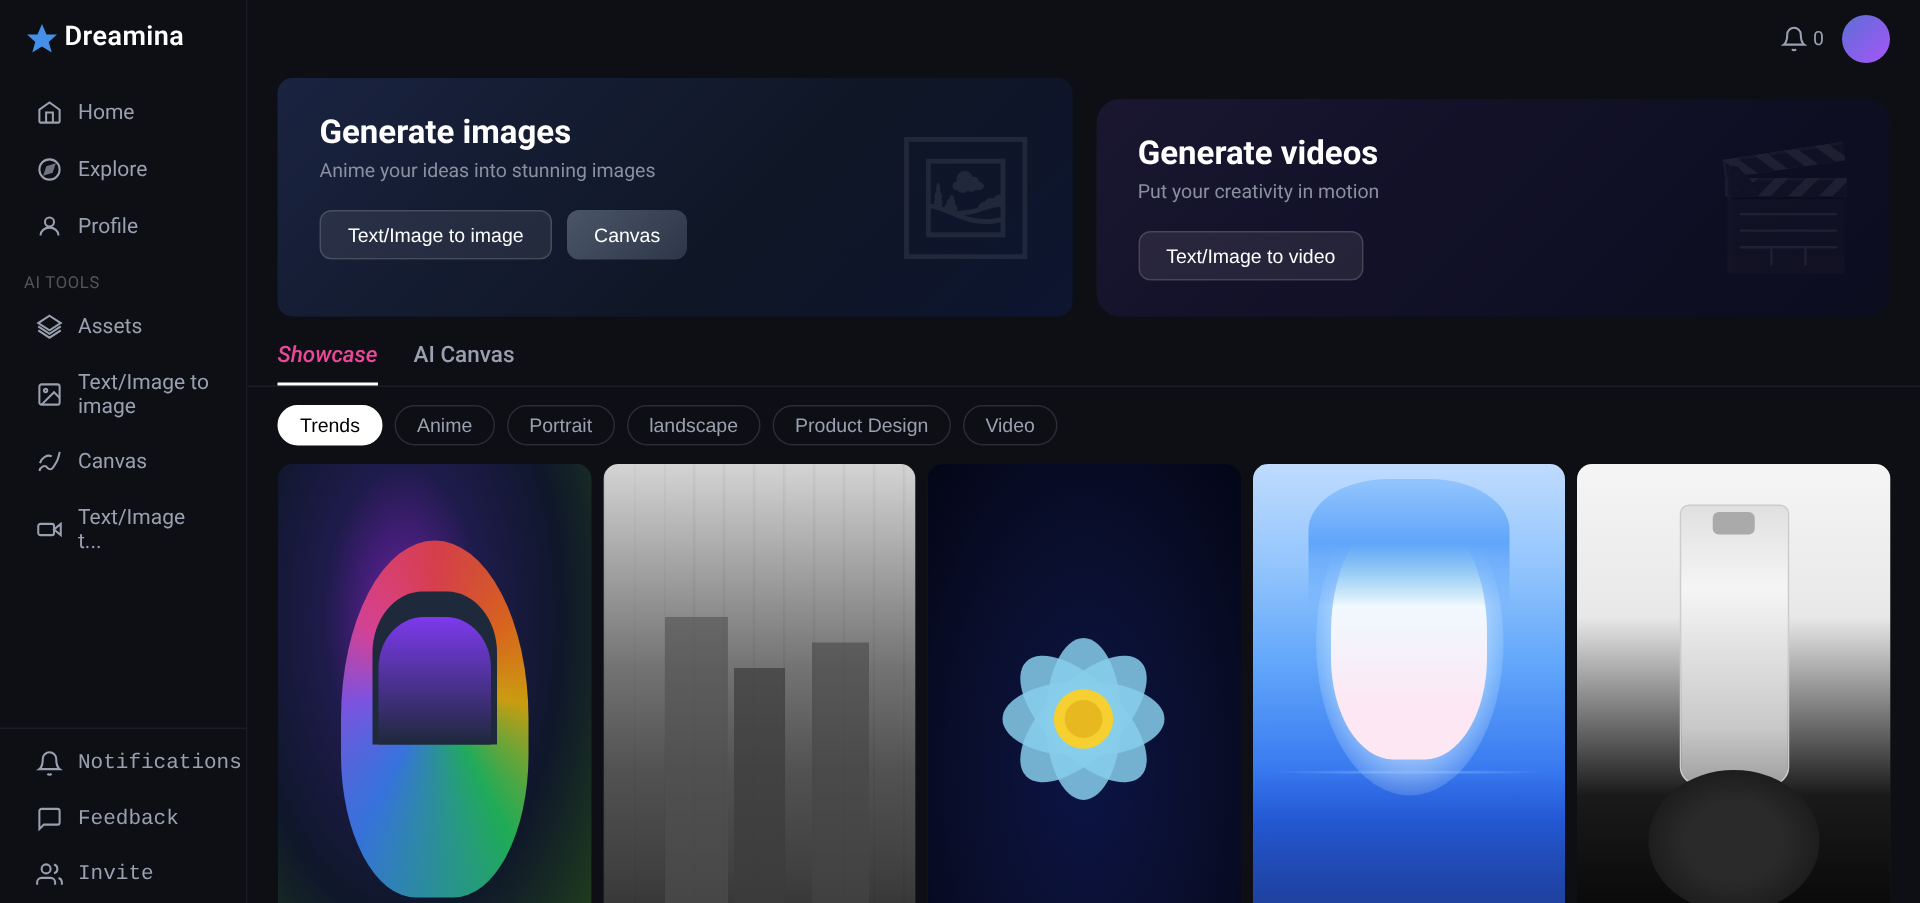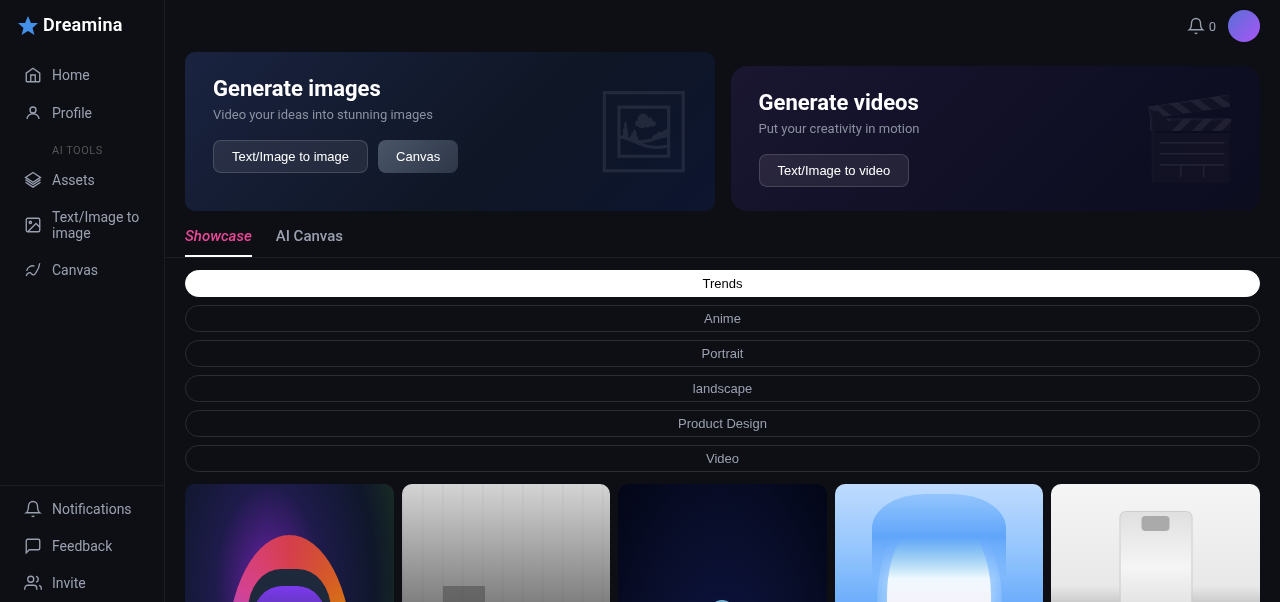--- a/index.html
+++ b/index.html
@@ -61,25 +61,25 @@
       width: 18px;
       height: 18px;
       flex-shrink: 0;
     }
     .sidebar-section-label {
       font-size: 11px;
       color: #555;
       padding: 12px 16px 4px;
       text-transform: uppercase;
       letter-spacing: 0.5px;
-      margin-left: 36px;
     }
     .sidebar-bottom {
       border-top: 1px solid #1a1d24;
       padding-top: 4px;
+      font-family: Liberation Mono, monospace;
     }
     
     .main {
       flex: 1;
       display: flex;
       flex-direction: column;
       overflow: hidden;
       background: #0d0f14;
     }
     
@@ -189,21 +189,20 @@
     .tab-item.active {
       color: #ec4899;
       border-bottom: 2px solid #fff;
       font-style: italic;
     }
     
     .filter-row {
       display: flex;
       gap: 8px;
       padding: 0 20px 12px;
-      flex-direction: column;
     }
     .filter-pill {
       padding: 5px 14px;
       border-radius: 20px;
       font-size: 13px;
       cursor: pointer;
       border: 1px solid #2a2d38;
       color: #9aa0b0;
       background: transparent;
     }
@@ -248,20 +247,27 @@
   <nav class="sidebar-nav">
     <div class="sidebar-item">
       <svg viewBox="0 0 24 24" fill="none" stroke="currentColor" stroke-width="1.8">
         <path d="M3 9.5L12 3l9 6.5V20a1 1 0 01-1 1H4a1 1 0 01-1-1V9.5z"></path>
         <path d="M9 21V12h6v9"></path>
       </svg>
       <span>Home</span>
     </div>
     <div class="sidebar-item">
       <svg viewBox="0 0 24 24" fill="none" stroke="currentColor" stroke-width="1.8">
+        <circle cx="12" cy="12" r="9"></circle>
+        <polygon points="16.24,7.76 14.12,14.12 7.76,16.24 9.88,9.88" fill="currentColor" opacity="0.7"></polygon>
+      </svg>
+      <span>Explore</span>
+    </div>
+    <div class="sidebar-item">
+      <svg viewBox="0 0 24 24" fill="none" stroke="currentColor" stroke-width="1.8">
         <circle cx="12" cy="8" r="4"></circle>
         <path d="M4 20c0-4 3.6-7 8-7s8 3 8 7"></path>
       </svg>
       <span>Profile</span>
     </div>
 
     <div class="sidebar-section-label">AI tools</div>
 
     <div class="sidebar-item">
       <svg viewBox="0 0 24 24" fill="none" stroke="currentColor" stroke-width="1.8">
@@ -278,20 +284,27 @@
         <polyline points="21,15 16,10 5,21"></polyline>
       </svg>
       <span>Text/Image to image</span>
     </div>
     <div class="sidebar-item">
       <svg viewBox="0 0 24 24" fill="none" stroke="currentColor" stroke-width="1.8">
         <path d="M3 20c1-4 5-6 7-3 1.5 2 4 2 5 0C17 14 20 11 21 3"></path>
         <path d="M3.5 13C5 8 10 5 14 7"></path>
       </svg>
       <span>Canvas</span>
+    </div>
+    <div class="sidebar-item">
+      <svg viewBox="0 0 24 24" fill="none" stroke="currentColor" stroke-width="1.8">
+        <rect x="2" y="7" width="14" height="10" rx="2"></rect>
+        <polygon points="22,7 16,12 22,17"></polygon>
+      </svg>
+      <span>Text/Image t...</span>
     </div>
 
     <div style="flex:1"></div>
 
     <div class="sidebar-bottom">
       <div class="sidebar-item">
         <svg viewBox="0 0 24 24" fill="none" stroke="currentColor" stroke-width="1.8">
           <path d="M18 8A6 6 0 006 8c0 7-3 9-3 9h18s-3-2-3-9"></path>
           <path d="M13.73 21a2 2 0 01-3.46 0"></path>
         </svg>
@@ -325,21 +338,21 @@
         <path d="M13.73 21a2 2 0 01-3.46 0"></path>
       </svg>
       <span>0</span>
     </div>
     <div class="topbar-avatar"></div>
   </div>
 
   <div class="hero-section">
     <div class="hero-card hero-card-images">
       <h2>Generate images</h2>
-      <p>Video your ideas into stunning images</p>
+      <p>Anime your ideas into stunning images</p>
       <div class="hero-buttons">
         <button class="hero-btn hero-btn-outline">Text/Image to image</button>
         <button class="hero-btn hero-btn-solid">Canvas</button>
       </div>
       <div class="hero-deco">🖼</div>
     </div>
     <div class="hero-card hero-card-videos">
       <h2>Generate videos</h2>
       <p>Put your creativity in motion</p>
       <div class="hero-buttons">

